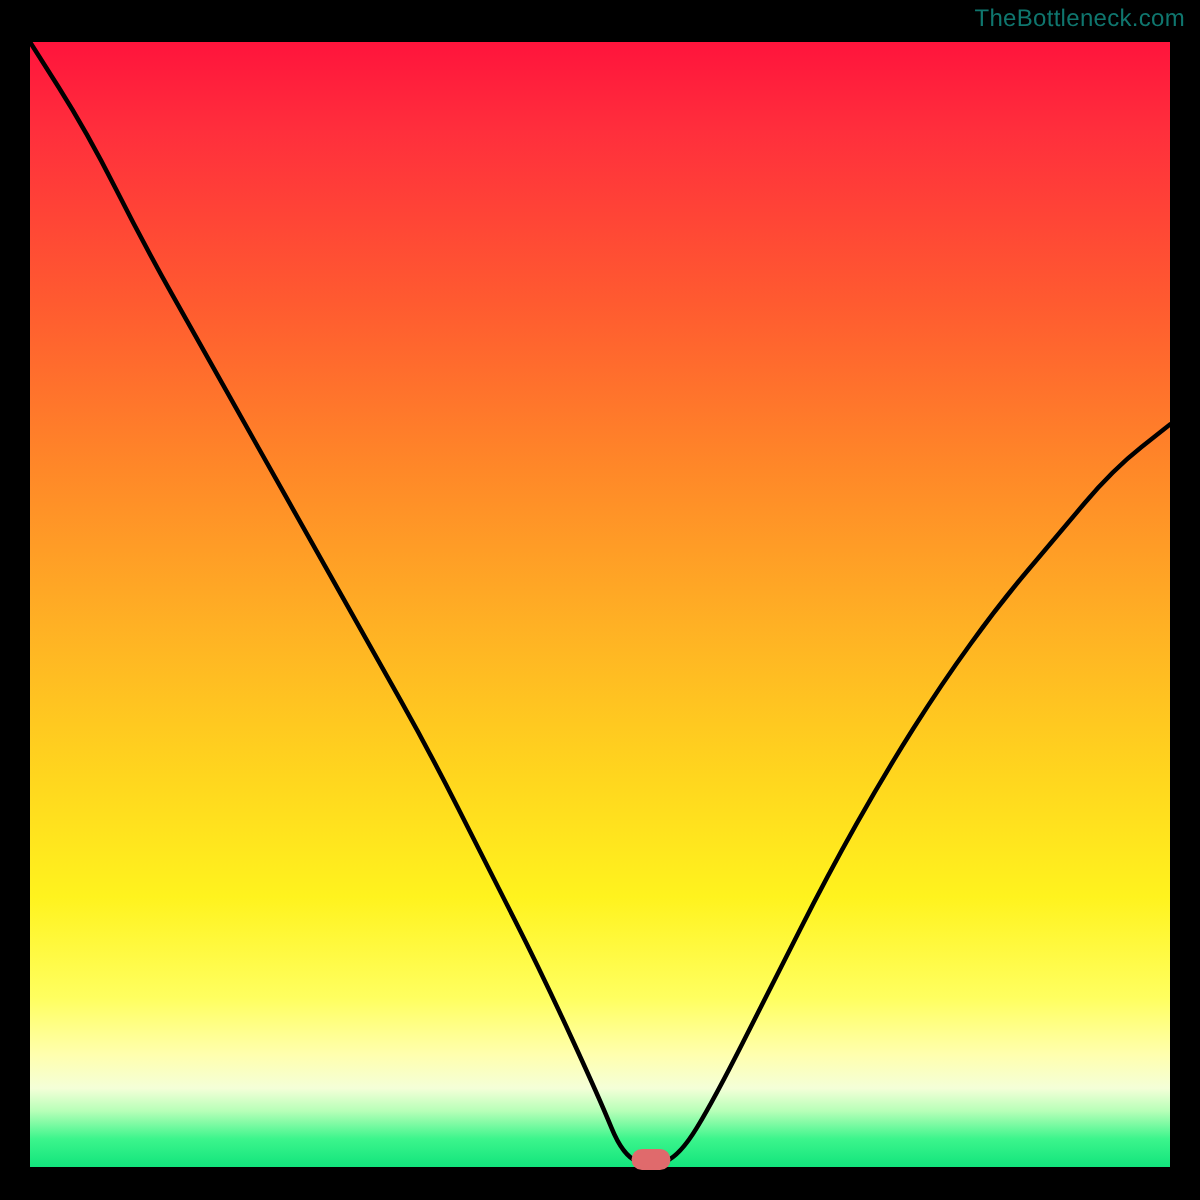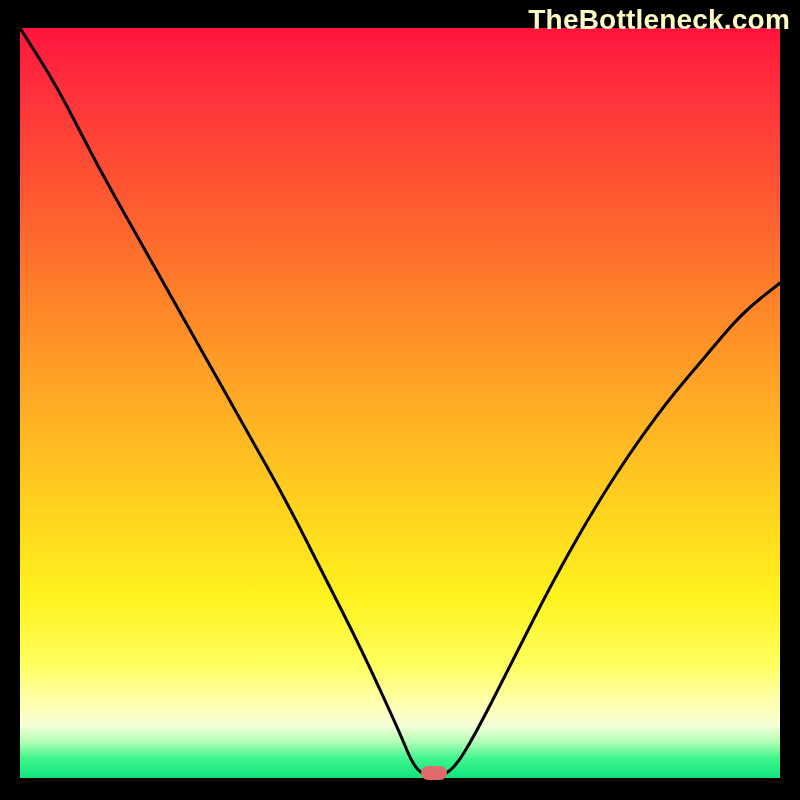--- a/index.html
+++ b/index.html
@@ -14,23 +14,23 @@
   .frame {
     position: relative;
     width: 800px;
     height: 800px;
     background: #000;
   }
   .watermark {
     position: absolute;
     top: 4px;
     right: 10px;
-    color: #fef9c3;
-    font-size: 28px;
-    font-weight: 700;
+    color: #0f766e;
+    font-size: 16px;
+    font-weight: 400;
     z-index: 10;
     letter-spacing: 0.2px;
   }
   .plot-area {
     position: absolute;
     left: 20px;
     top: 28px;
     width: 760px;
     height: 750px;
     background: linear-gradient(to bottom,

